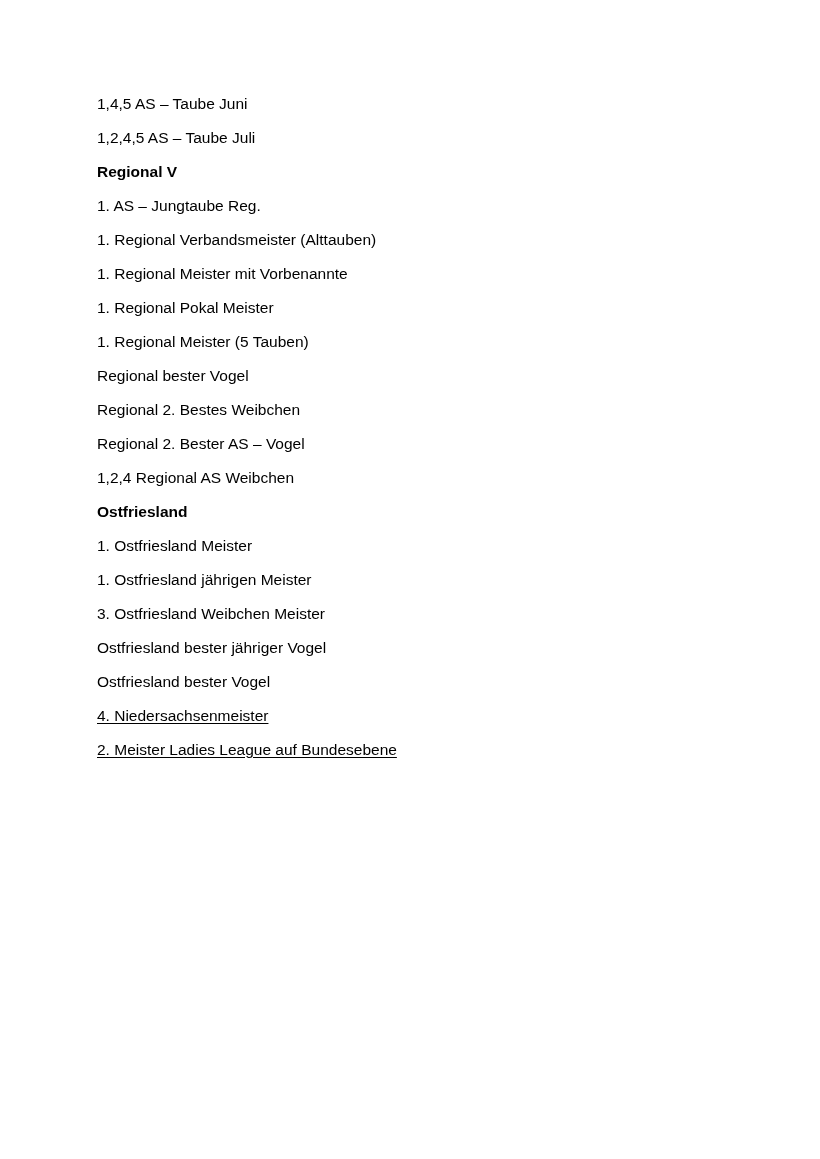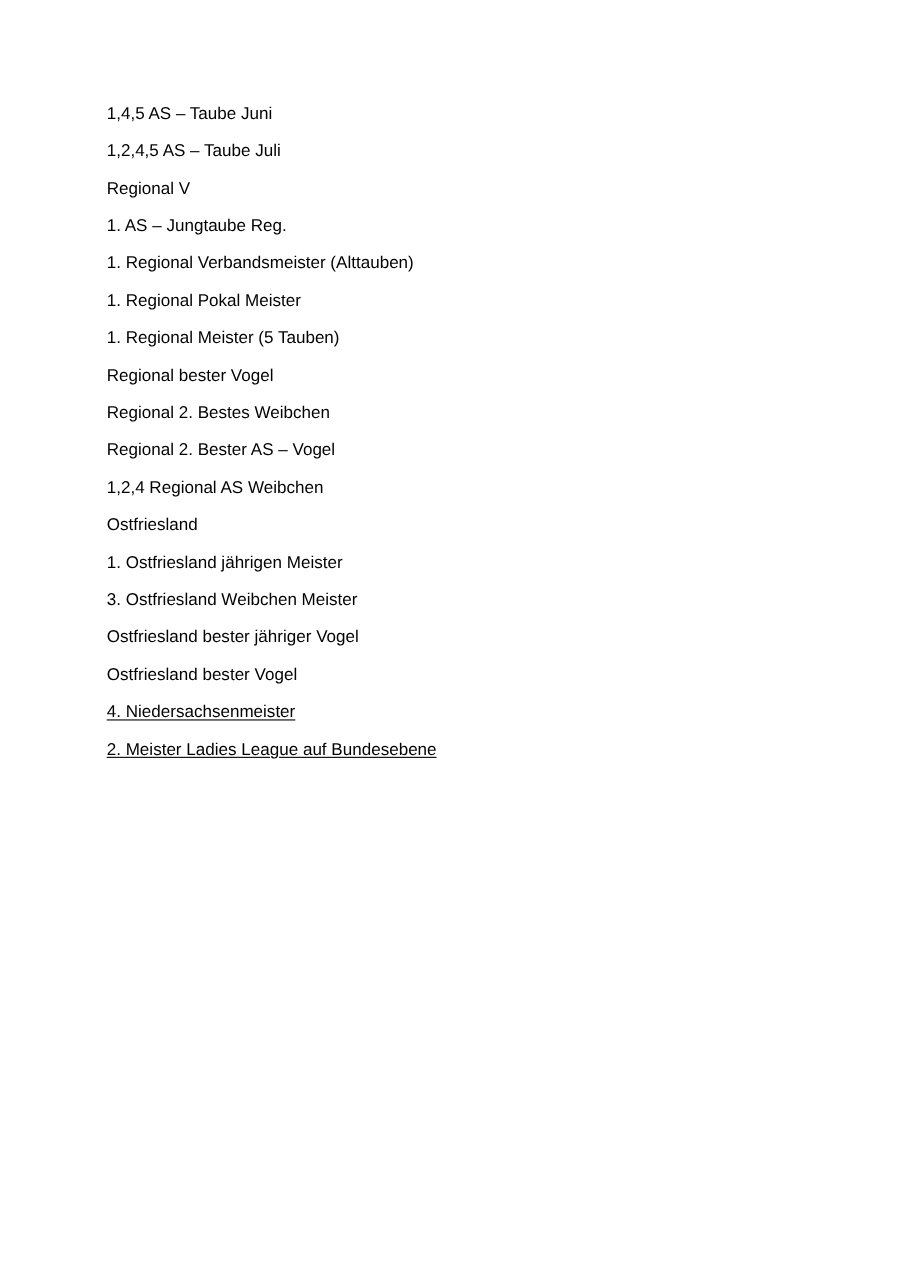--- a/index.html
+++ b/index.html
@@ -24,45 +24,47 @@
     padding: 94px 60px 0 97px;
   }
   p.line {
     margin: 0 0 14px 0;
     font-size: 15.5px;
     line-height: 20px;
     font-weight: 400;
     white-space: pre-wrap;
   }
   p.line.bold {
-    font-weight: 400;
+    font-weight: 700;
   }
   p.line.bold-underline {
     font-weight: 400;
     text-decoration: underline;
     text-underline-offset: 2px;
   }
 </style>
 </head>
 <body>
 
 <div class="page">
   <div class="content" id="doc-lines">
       <p class="line normal">1,4,5 AS – Taube Juni</p>
       <p class="line normal">1,2,4,5 AS – Taube Juli</p>
       <p class="line bold">Regional V</p>
       <p class="line normal">1. AS – Jungtaube Reg.</p>
       <p class="line normal">1. Regional Verbandsmeister (Alttauben)</p>
+      <p class="line normal">1. Regional Meister mit Vorbenannte</p>
       <p class="line normal">1. Regional Pokal Meister</p>
       <p class="line normal">1. Regional Meister (5 Tauben)</p>
       <p class="line normal">Regional bester Vogel</p>
       <p class="line normal">Regional 2. Bestes Weibchen</p>
       <p class="line normal">Regional 2. Bester AS – Vogel</p>
       <p class="line normal">1,2,4 Regional AS Weibchen</p>
       <p class="line bold">Ostfriesland</p>
+      <p class="line normal">1. Ostfriesland Meister</p>
       <p class="line normal">1. Ostfriesland jährigen Meister</p>
       <p class="line normal">3. Ostfriesland Weibchen Meister</p>
       <p class="line normal">Ostfriesland bester jähriger Vogel</p>
       <p class="line normal">Ostfriesland bester Vogel</p>
       <p class="line bold-underline">4. Niedersachsenmeister</p>
       <p class="line bold-underline">2. Meister Ladies League auf Bundesebene</p>
     </div>
 </div>
 
 </body></html>

